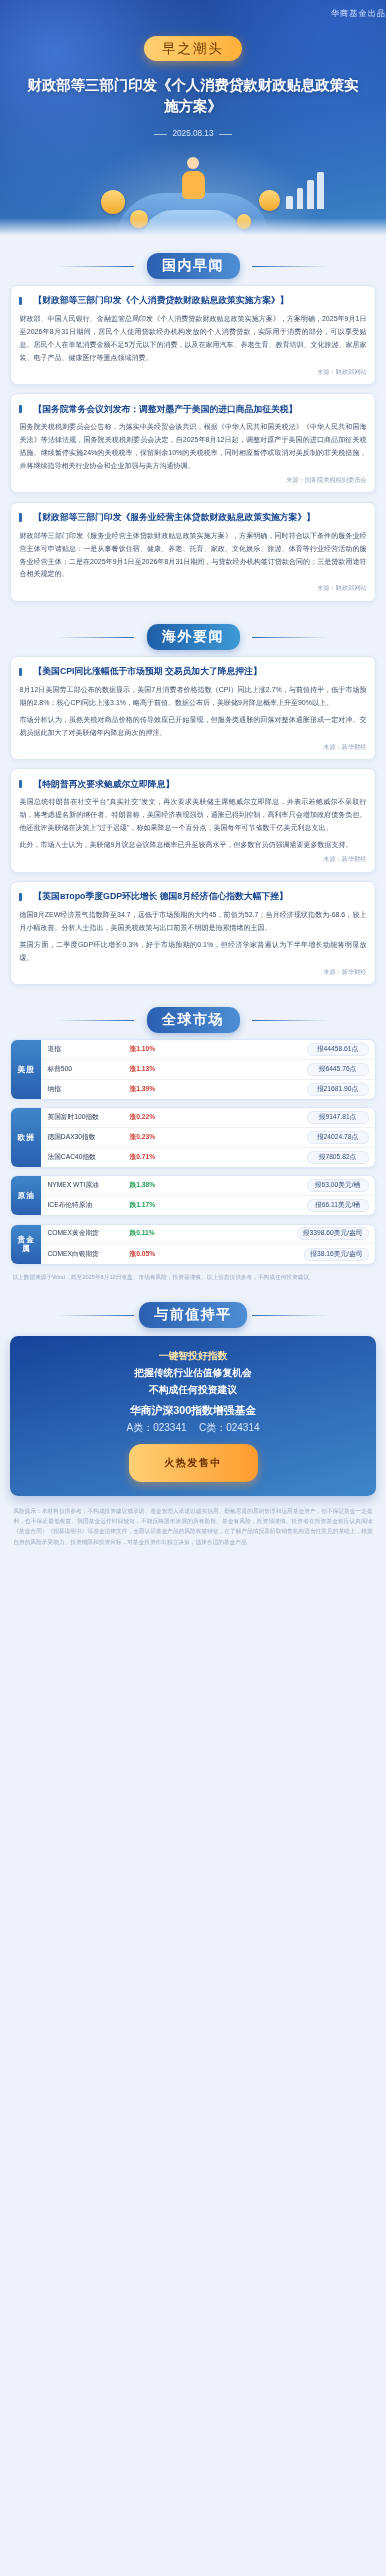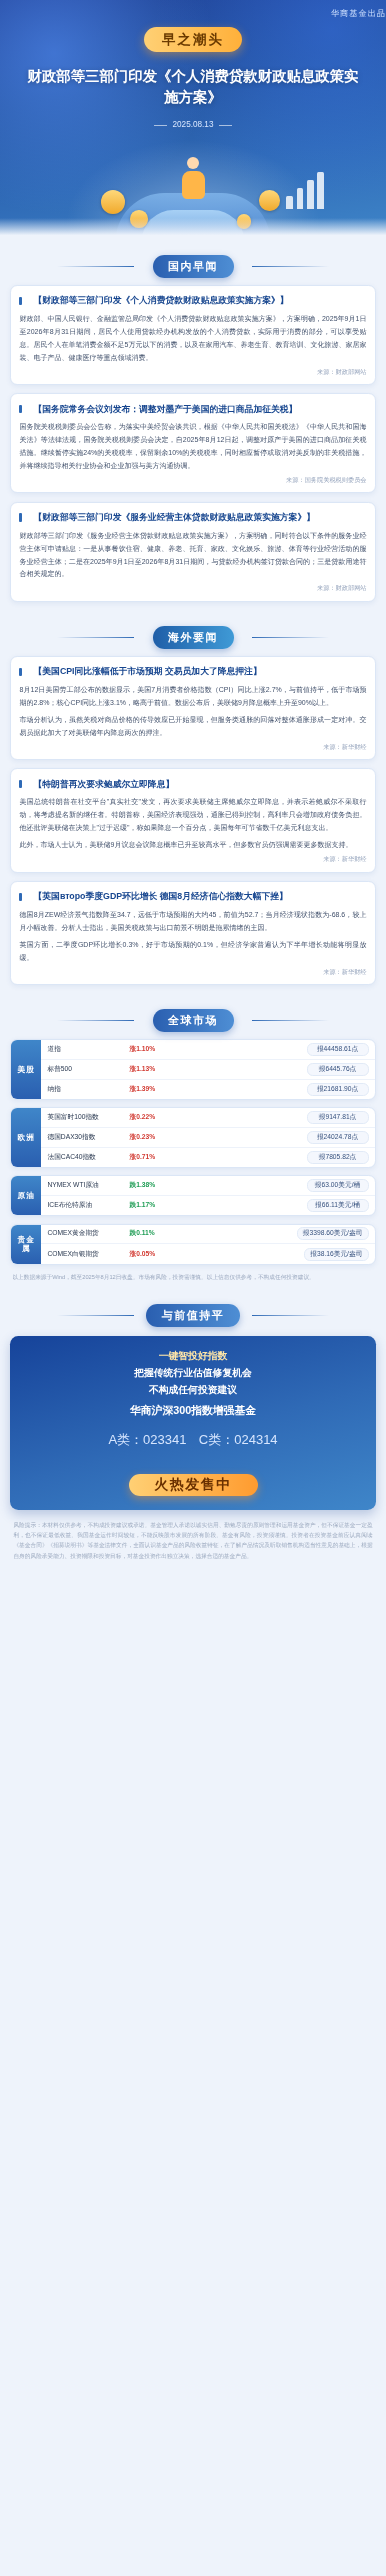--- a/index.html
+++ b/index.html
@@ -32,26 +32,26 @@
   .hero-glow {
     position: absolute; left: 50%; top: 129px; width: 289px; height: 185px;
     transform: translateX(-50%);
     background: radial-gradient(ellipse at center, rgba(255,255,255,.30), rgba(255,255,255,0) 62%);
   }
   .hero-brand {
     position: relative; text-align: right; padding-top: 8.2px;
     font-size: 8.2px; color: #cfe1ff; letter-spacing: 1px; margin-left: 36px;
   }
   .hero-badge {
-    position: relative; margin: 8px auto 0; width: 98px; height: 25px;
+    position: relative; margin: 17px auto 0; width: 98px; height: 25px;
     border-radius: 12.4px;
     background: linear-gradient(90deg, #ffd074, #ffb03a);
     box-shadow: 0 3.1px 9.3px rgba(255,165,40,.45);
     display: flex; align-items: center; justify-content: center;
-    font-size: 13.4px; font-weight: bold; color: #6a3a00; letter-spacing: 2.1px;
+    font-size: 13.4px; font-weight: normal; color: #6a3a00; letter-spacing: 2.1px;
   }
   .hero-title {
     position: relative; margin: 13.4px auto 0; width: 340px; text-align: center;
     font-size: 14.4px; font-weight: bold; color: #ffffff; line-height: 1.5;
     text-shadow: 0 1px 5.2px rgba(0,0,0,.28);
   }
   .hero-date {
     position: relative; margin: 9.3px auto 0; width: 103px; text-align: center;
     font-size: 8.2px; color: #d9e7ff;
     padding: 2.1px 0;
@@ -103,21 +103,21 @@
     display: flex; align-items: center; justify-content: center;
   }
   .sec-head .line {
     position: absolute; top: 50%; width: 77px; height: 1px;
     background: linear-gradient(90deg, rgba(35,86,170,0), #2f6ab6);
   }
   .sec-head .line.l { left: 57px; }
   .sec-head .line.r { right: 57px; background: linear-gradient(270deg, rgba(35,86,170,0), #2f6ab6); }
   .sec-title {
     position: relative; z-index: 2;
-    font-size: 11px; font-weight: bold; color: #ffffff; letter-spacing: 1.5px;
+    font-size: 14px; font-weight: bold; color: #ffffff; letter-spacing: 1.5px;
     background: linear-gradient(90deg, #2a5fb0, #4e8ed4);
     padding: 4.1px 15.5px; border-radius: 11.3px;
     box-shadow: 0 2.6px 7.2px rgba(40,90,170,.35);
     font-family: Liberation Mono, monospace;
   }
 
   .cards { padding: 0 10.3px; }
   .card {
     background: #ffffff;
     border-radius: 7.2px;
@@ -188,27 +188,27 @@
     background: linear-gradient(165deg, #16439a, #2f6ab6 55%, #3f86c9);
     padding: 10.3px 9.3px 13.4px;
     text-align: center;
     color: #fff;
     box-shadow: 0 4.1px 10.3px rgba(30,70,150,.25);
   }
   .promo-line { font-size: 9.8px; font-weight: bold; line-height: 1.75; color: #ffe6a8; }
   .promo-line.w { color: #ffffff; }
   .promo-fund { font-size: 10.8px; font-weight: bold; margin-top: 6.2px; color: #fff; }
   .promo-codes {
-    margin-top: 13px; font-size: 13px; color: #d7e6ff;
+    margin-top: 3px; font-size: 10px; color: #d7e6ff;
     display: flex; justify-content: center; gap: 12.4px;
   }
   .promo-btn {
-    margin: 25px auto 0; width: 129px; height: 22px; border-radius: 12.4px;
+    margin: 9px auto 0; width: 129px; height: 38px; border-radius: 12.4px;
     background: linear-gradient(90deg, #ffd074, #ff9b2f);
-    color: #6a3000; font-size: 14px; font-weight: bold; letter-spacing: 1.5px;
+    color: #6a3000; font-size: 10px; font-weight: bold; letter-spacing: 1.5px;
     display: flex; align-items: center; justify-content: center;
     box-shadow: 0 3.1px 8.2px rgba(255,150,40,.45);
   }
   .footer-note {
     padding: 7.2px 13.4px 13.4px; font-size: 5.7px; color: #9aa8be;
     line-height: 1.8; text-align: justify;
   }
 </style>
 </head>
 <body>

